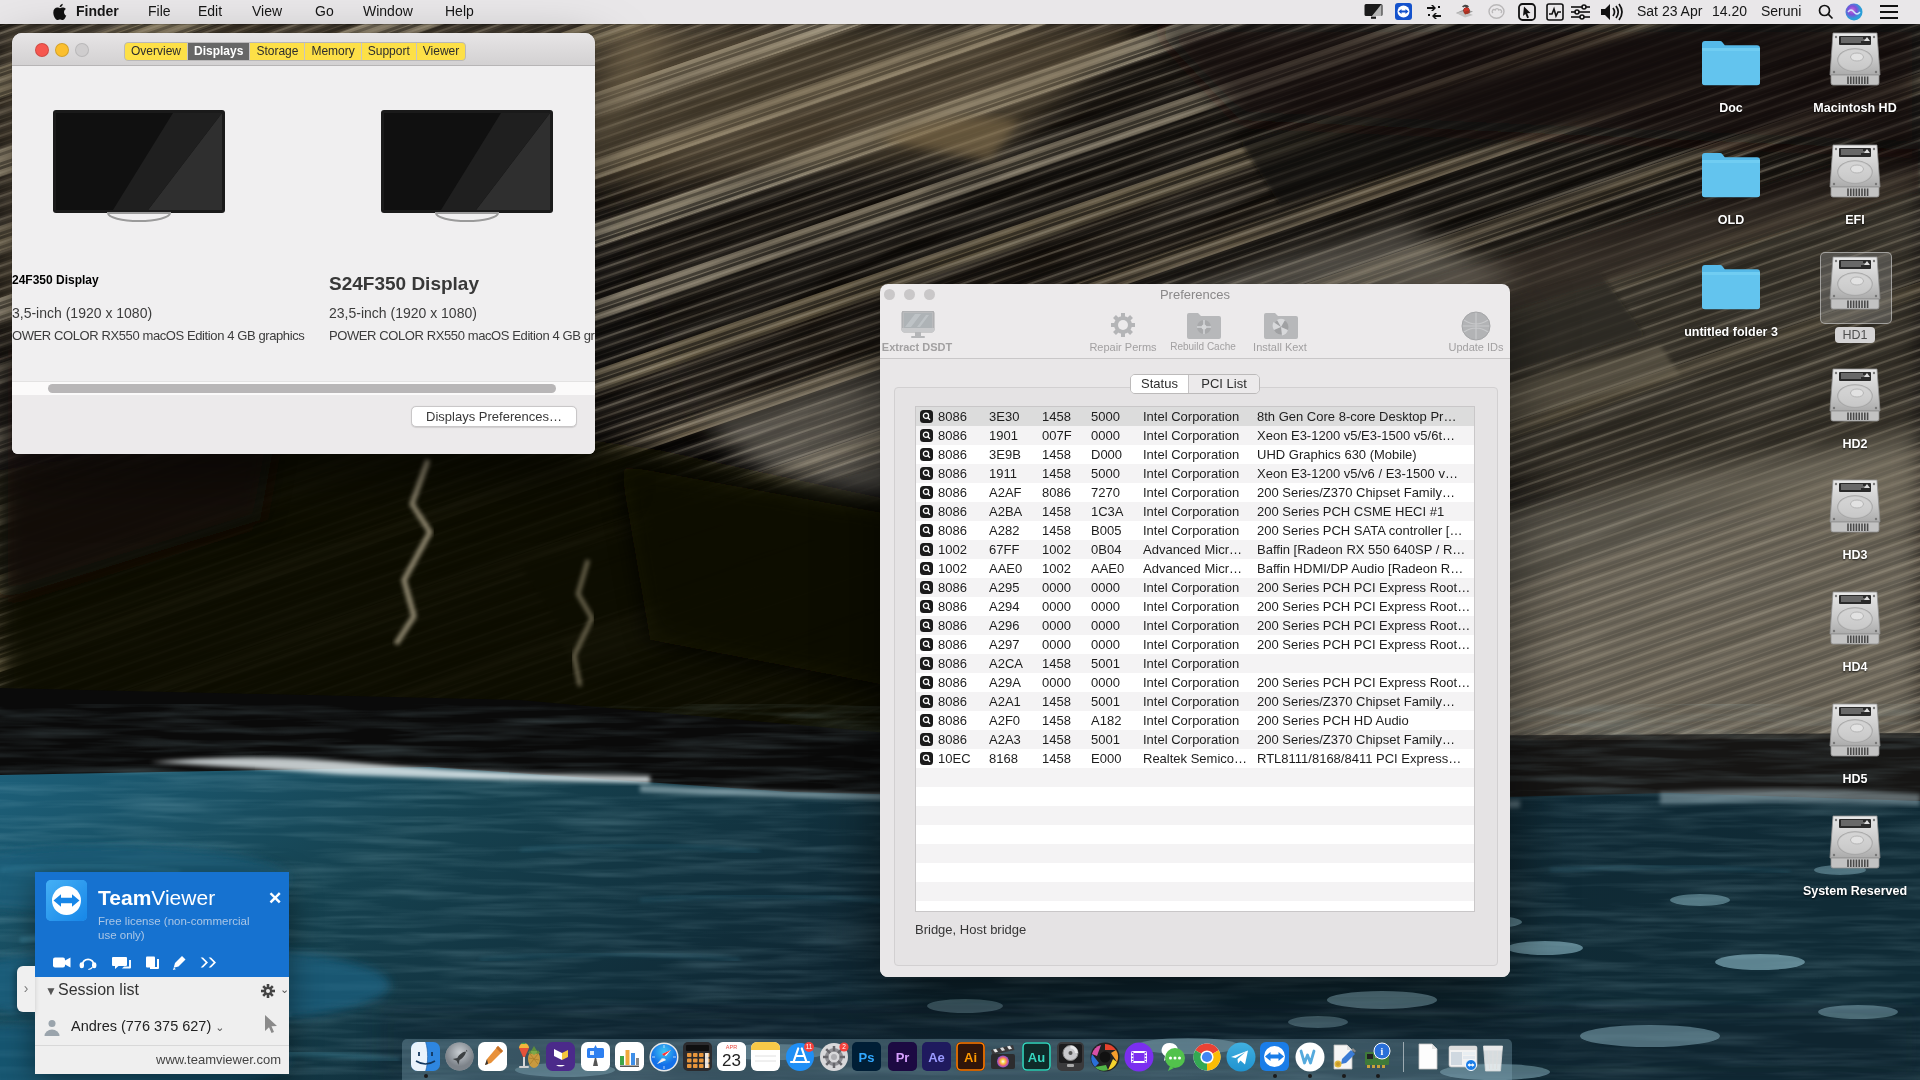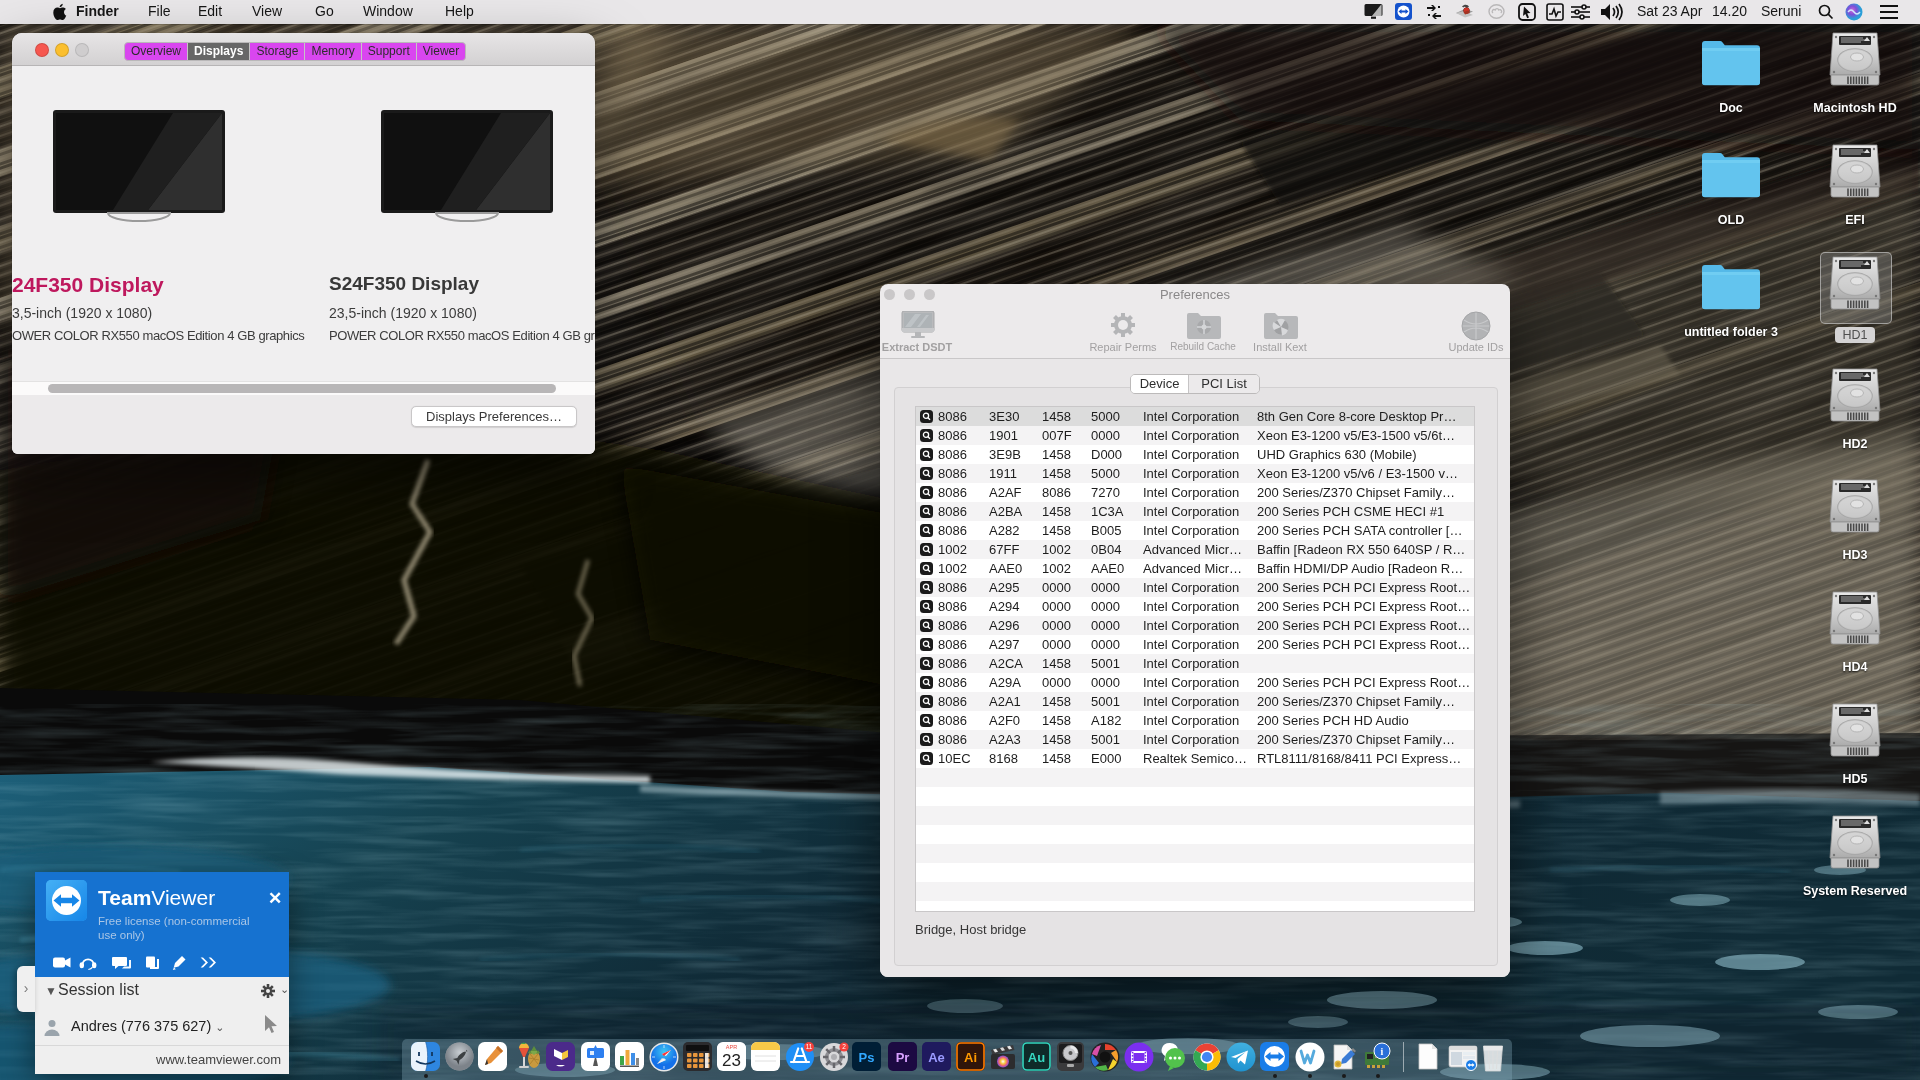--- a/index.html
+++ b/index.html
@@ -259,21 +259,21 @@
         <line x1="0" y1="14" x2="18" y2="14"></line>
       </svg>
 </div>
 
 <div class="abs" id="aboutwin" style="left:12px;top:33px;width:583px;height:421px;border-radius:10px 10px 6px 6px;background:#f0eff0;box-shadow:0 22px 55px rgba(0,0,0,0.5), 0 0 1px rgba(0,0,0,0.4);">
   <div class="abs" style="left:0;top:0;width:583px;height:32px;background:linear-gradient(#e7e5e6,#d3d1d2);border-bottom:1px solid #b7b5b6;border-radius:10px 10px 0 0;"></div>
   <div class="abs" style="left:23px;top:10px;width:12px;height:12px;border-radius:50%;background:#f6574f;border:0.5px solid rgba(0,0,0,0.15)"></div>
   <div class="abs" style="left:43px;top:10px;width:12px;height:12px;border-radius:50%;background:#fbbf2e;border:0.5px solid rgba(0,0,0,0.15)"></div>
   <div class="abs" style="left:63px;top:10px;width:12px;height:12px;border-radius:50%;background:#cfcdce;border:0.5px solid rgba(0,0,0,0.1)"></div>
 
-  <div class="abs" style="left:112px;top:9px;height:17px;display:flex;font-size:12px;color:#2d2d2d;border:1px solid #bab8b9;border-radius:4px;overflow:hidden;background:#d946ef;">
+  <div class="abs" style="left:112px;top:9px;height:17px;display:flex;font-size:12px;color:#2d2d2d;border:1px solid #bab8b9;border-radius:4px;overflow:hidden;background:#fde047;">
     <div style="padding:1px 6px 0;border-right:1px solid #c6c4c5;line-height:15px;">Overview</div>
     <div style="padding:1px 6px 0;border-right:1px solid #c6c4c5;line-height:15px;background:#676767;color:#fff;font-weight:700;">Displays</div>
     <div style="padding:1px 6px 0;border-right:1px solid #c6c4c5;line-height:15px;">Storage</div>
     <div style="padding:1px 6px 0;border-right:1px solid #c6c4c5;line-height:15px;">Memory</div>
     <div style="padding:1px 6px 0;border-right:1px solid #c6c4c5;line-height:15px;">Support</div>
     <div style="padding:1px 6px 0;line-height:15px;">Viewer</div>
   </div>
 
   <svg class="abs" style="left:41px;top:77px;" width="196" height="150" viewBox="0 0 196 150">
     <rect x="0" y="0" width="172" height="103" rx="3" fill="#1a1a1a"></rect>
@@ -282,21 +282,21 @@
     <path d="M169,3 L120,3 L60,100 L95,100 Z" fill="#1f1f1f"></path>
     <path d="M55,103 a31,8 0 0 0 62,0 z" fill="none" stroke="#9a9a9a" stroke-width="2"></path>
   </svg>
   <svg class="abs" style="left:369px;top:77px;" width="196" height="150" viewBox="0 0 196 150">
     <rect x="0" y="0" width="172" height="103" rx="3" fill="#1a1a1a"></rect>
     <rect x="3" y="3" width="166" height="97" fill="#101010"></rect>
     <path d="M169,3 L95,100 L169,100 Z" fill="#2f2f2f"></path>
     <path d="M169,3 L120,3 L60,100 L95,100 Z" fill="#1f1f1f"></path>
     <path d="M55,103 a31,8 0 0 0 62,0 z" fill="none" stroke="#9a9a9a" stroke-width="2"></path>
   </svg>
-  <div class="abs" style="left:0px;top:240px;width:360px;font-size:21px;font-weight:700;color:#be185d;">24F350 Display</div>
+  <div class="abs" style="left:0px;top:240px;width:360px;font-size:12px;font-weight:700;color:#000000;">24F350 Display</div>
   <div class="abs" style="left:0px;top:272px;width:360px;font-size:14px;color:#3c3c3c;">3,5-inch (1920 x 1080)</div>
   <div class="abs" style="left:0px;top:295px;width:300px;font-size:13px;letter-spacing:-0.4px;white-space:nowrap;color:#3c3c3c;">OWER COLOR RX550 macOS Edition 4 GB graphics</div>
   <div class="abs" style="left:317px;top:240px;width:300px;font-size:19px;font-weight:700;color:#383838;">S24F350 Display</div>
   <div class="abs" style="left:317px;top:272px;width:300px;font-size:14px;color:#3c3c3c;">23,5-inch (1920 x 1080)</div>
   <div class="abs" style="left:317px;top:295px;width:266px;font-size:13px;letter-spacing:-0.4px;color:#3c3c3c;overflow:hidden;white-space:nowrap;">POWER COLOR RX550 macOS Edition 4 GB graphics</div>
 
   <div class="abs" style="left:0;top:348px;width:583px;height:14px;background:#fbfafa;border-top:1px solid #e3e2e2;"></div>
   <div class="abs" style="left:36px;top:351px;width:508px;height:9px;border-radius:5px;background:#b8b6b7;"></div>
   <div class="abs" style="left:0;top:362px;width:583px;height:59px;background:#eceaeb;border-radius:0 0 6px 6px;"></div>
   <div class="abs" style="left:399px;top:373px;width:164px;height:19px;background:#fff;border:1px solid #c9c7c8;border-radius:5px;font-size:13px;color:#383838;text-align:center;line-height:19px;box-shadow:0 0.5px 1px rgba(0,0,0,0.12);">Displays Preferences…</div>
@@ -351,21 +351,21 @@
     <path d="M4,10 q12,8 24,0 M4,22 q12,-8 24,0 M16,2 v28 M2,16 h28" stroke="#c8c9cb" stroke-width="1.2" fill="none"></path>
     <circle cx="16" cy="16" r="14" fill="none" stroke="#a4a5a7"></circle>
   </svg>
   <div class="abs" style="left:560px;top:57px;width:72px;text-align:center;font-size:11px;color:#a2a0a1;">Update IDs</div>
   <div class="abs" style="left:0;top:74px;width:630px;height:1px;background:#c9c7c8;"></div>
   <div class="abs" style="left:0;top:75px;width:630px;height:618px;background:#e9e7e8;border-radius:0 0 8px 8px;"></div>
 
   <div class="abs" style="left:14px;top:103px;width:602px;height:577px;background:#e5e3e4;border:1px solid #d2d0d1;border-radius:4px;"></div>
 
   <div class="abs" style="left:250px;top:90px;height:18px;display:flex;font-size:13px;color:#2d2d2d;border:1px solid #bcbaba;border-radius:5px;overflow:hidden;">
-    <div style="width:57px;text-align:center;line-height:18px;background:#fff;border-right:1px solid #c6c4c5;">Device</div>
+    <div style="width:57px;text-align:center;line-height:18px;background:#fff;border-right:1px solid #c6c4c5;">Status</div>
     <div style="width:70px;text-align:center;line-height:18px;background:#eceaeb;">PCI List</div>
   </div>
 
   <div class="abs" style="left:35px;top:122px;width:558px;height:504px;background:#fff;border:1px solid #c9c7c8;font-size:13px;color:#1d1d1d;overflow:hidden;">
     <div id="tbody">
           <div style="position:relative;height:19px;background:#dcdcdc;">
             <svg width="13" height="13" viewBox="0 0 13 13" style="position:absolute;left:4px;top:3px">
               <rect x="0" y="0" width="13" height="13" rx="3.5" fill="#1b1b1b"></rect>
               <circle cx="6" cy="5.7" r="2.6" fill="none" stroke="#fff" stroke-width="1.3"></circle>
               <line x1="7.8" y1="7.6" x2="10" y2="9.8" stroke="#fff" stroke-width="1.4"></line>

